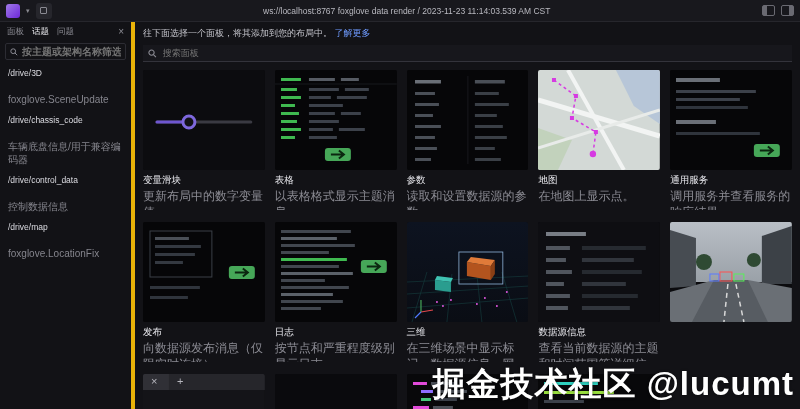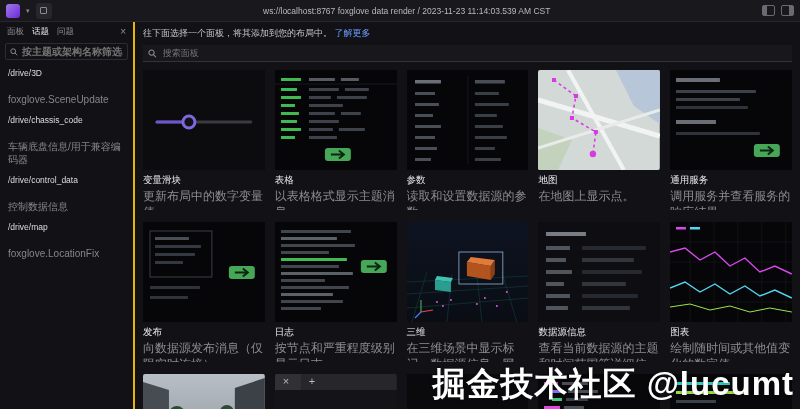--- a/index.html
+++ b/index.html
@@ -13,21 +13,21 @@
   .tb-icon { width:16px; height:16px; border-radius:3px; background:#26262c; display:flex; align-items:center; justify-content:center; }
   .tb-icon .sq { width:7px; height:7px; border:1px solid #8a8a92; border-radius:1px; }
   .tb-title { flex:1; text-align:center; font-size:8.5px; color:#b9b9c0; white-space:nowrap; overflow:hidden; }
   .tb-right { display:flex; gap:6px; align-items:center; }
   .toggle-icon { width:13px; height:11px; border:1px solid #6a6a72; border-radius:2px; position:relative; }
   .toggle-icon.left::before { content:""; position:absolute; left:0; top:0; bottom:0; width:4px; background:#6a6a72; }
   .toggle-icon.right::before { content:""; position:absolute; right:0; top:0; bottom:0; width:4px; background:#6a6a72; }
 
   
   .content { display:flex; height:387px; }
-  .sidebar { width:135px; min-width:135px; border-right:2px solid #eab308; background:#121216; display:flex; flex-direction:column; }
+  .sidebar { width:135px; min-width:135px; border-right:4px solid #eab308; background:#121216; display:flex; flex-direction:column; }
   .side-tabs { display:flex; align-items:center; gap:8px; padding:4px 7px 3px; font-size:8.5px; color:#8d8d95; }
   .side-tab.active { color:#ececf0; }
   .side-close { margin-left:auto; color:#8d8d95; font-size:10px; line-height:1; cursor:pointer; }
   .side-search { display:flex; align-items:center; gap:4px; margin:2px 5px 4px; padding:2px 4px; border:1px solid #2c2c33; border-radius:2px; }
   .side-search svg { flex:0 0 auto; }
   .side-search input { background:transparent; border:none; outline:none; color:#c9c9d0; font-size:10px; width:100%;font-weight:bold; }
   .topic { padding:4px 8px 5px; cursor:pointer; }
   .topic-name { font-size:8.5px; color:#dcdce2; }
   .topic-desc { font-size:10px; color:#85858d; margin-top:15px; line-height:1.3; }
 
@@ -320,36 +320,20 @@
             <rect x="8" y="72" width="24" height="4" fill="#50555d"></rect>
               <rect x="44" y="72" width="56" height="4" fill="#262a30"></rect>
             <rect x="8" y="84" width="22" height="4" fill="#50555d"></rect>
               <rect x="44" y="84" width="48" height="4" fill="#31353c"></rect>
           </svg>
         </div>
         <div class="card-title">数据源信息</div>
         <div class="card-desc">查看当前数据源的主题和时间范围等详细信息。</div>
       </div>
 
-      <div class="card">
-        <div class="thumb">
-          <svg viewBox="0 0 122 100" preserveAspectRatio="none">
-            <rect width="122" height="100" fill="#060608"></rect>
-            <path d="M20 0 V100 M44 0 V100 M68 0 V100 M92 0 V100 M116 0 V100" stroke="#17181d" stroke-width="0.7"></path>
-            <path d="M0 20 H122 M0 40 H122 M0 60 H122 M0 80 H122" stroke="#17181d" stroke-width="0.7"></path>
-            <rect x="6" y="5" width="10" height="2.5" fill="#d948ef"></rect>
-              <rect x="20" y="5" width="10" height="2.5" fill="#53d6f0"></rect>
-            <polyline points="0,30 15,26 30,38 45,30 60,44 75,36 90,50 105,44 122,52" fill="none" stroke="#d948ef" stroke-width="1.4"></polyline>
-            <polyline points="0,66 15,60 30,70 45,62 60,72 75,64 90,74 105,68 122,76" fill="none" stroke="#53d6f0" stroke-width="1.4"></polyline>
-            <polyline points="0,85 20,82 40,88 60,84 80,90 100,86 122,90" fill="none" stroke="#9ae84a" stroke-width="1"></polyline>
-          </svg>
-        </div>
-        <div class="card-title">图表</div>
-        <div class="card-desc">绘制随时间或其他值变化的数字值。</div>
-      </div>
 
       <div class="card">
         <div class="thumb">
           <svg viewBox="0 0 122 100" preserveAspectRatio="none">
             <defs>
               <linearGradient id="gsky" x1="0" y1="0" x2="0" y2="1">
                 <stop offset="0" stop-color="#b9bfc6"></stop>
                   <stop offset="1" stop-color="#9aa1a8"></stop>
               </linearGradient>
             </defs>

